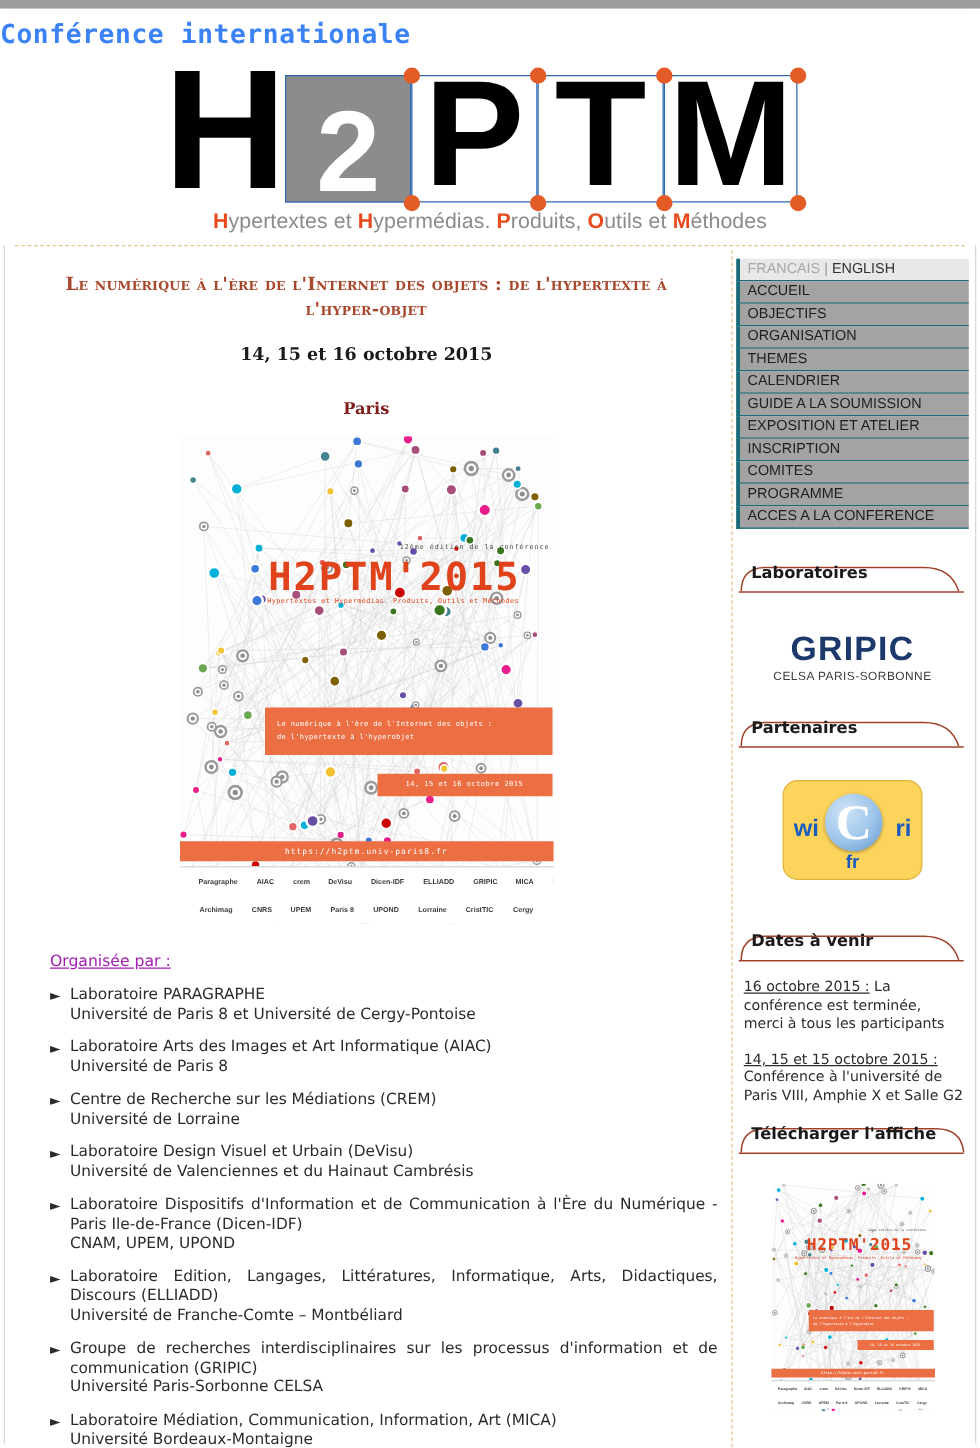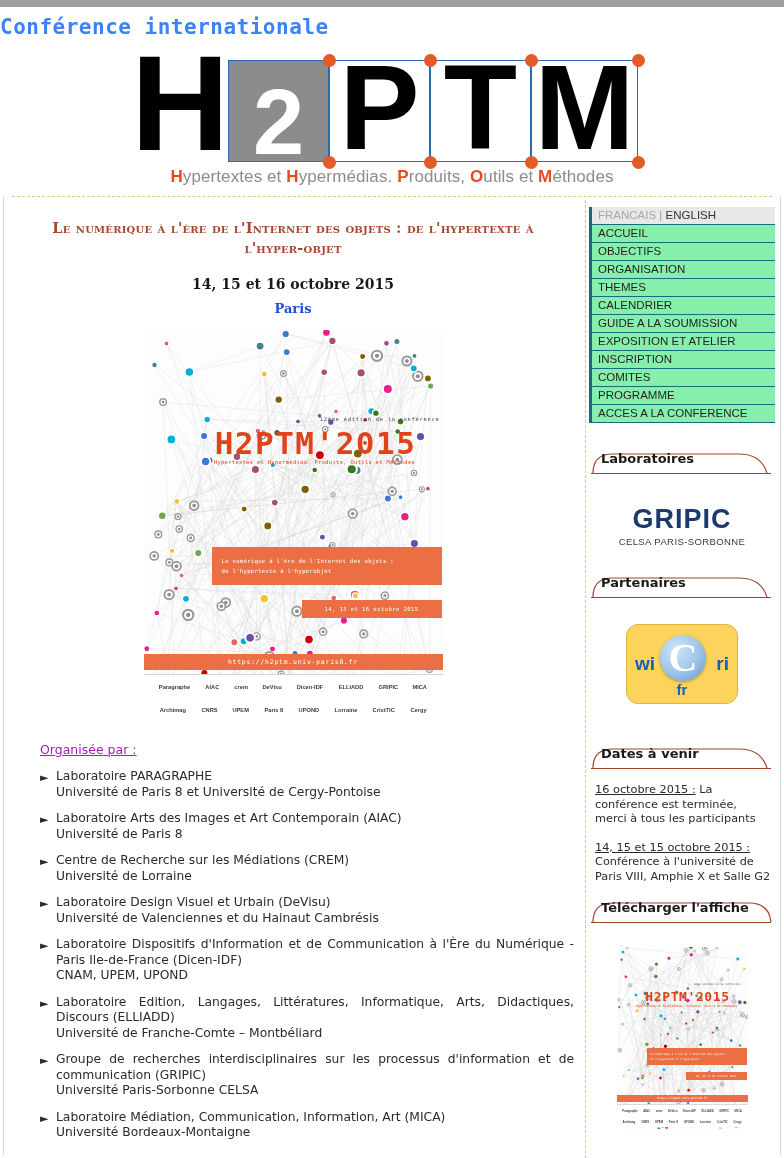--- a/index.html
+++ b/index.html
@@ -149,26 +149,26 @@
   }
   .main-dates {
     margin-top: 18px;
     text-align: center;
     font-family: "DejaVu Serif", "Liberation Serif", serif;
     font-size: 14px;
     font-weight: bold;
     color: #1a1a1a;
   }
   .main-city {
-    margin-top: 9px;
+    margin-top: 28px;
     text-align: center;
     font-family: "DejaVu Serif", "Liberation Serif", serif;
     font-size: 13px;
     font-weight: bold;
-    color: #1d4ed8;
+    color: #7f1d1d;
   }
 
   
   .poster {
     position: relative;
     margin: 14px auto 0 auto;
     width: 299px;
     height: 390px;
     background: #fdfdfd;
     overflow: hidden;
@@ -306,21 +306,21 @@
     line-height: 17px;
     padding-left: 6px;
     font-family: "Liberation Sans", "DejaVu Sans", sans-serif;
     font-size: 11.5px;
     color: #333;
     margin-top: 7px;
   }
   .lang-bar .off { color: #a8a8a8; }
   .lang-bar .sep { color: #999; }
   .nav-item {
-    background: #86efac;
+    background: #a3a3a3;
     border-left: 3px solid #176b7a;
     border-bottom: 1px solid #176b7a;
     box-sizing: border-box;
     height: 18px;
     line-height: 17px;
     padding-left: 6px;
     font-family: "Liberation Sans", "DejaVu Sans", sans-serif;
     font-size: 11.5px;
     color: #1f1f1f;
     cursor: pointer;
@@ -1091,21 +1091,21 @@
   <div class="org-block">
     <div class="org-heading">Organisée par :</div>
     <div id="org-list">
         <div class="org-item">
           <span class="tri">►</span>
           <span class="lab">Laboratoire PARAGRAPHE</span>
           <span class="uni">Université de Paris 8 et Université de Cergy-Pontoise</span>
         </div>
         <div class="org-item">
           <span class="tri">►</span>
-          <span class="lab">Laboratoire Arts des Images et Art Contemporain (AIAC)</span>
+          <span class="lab">Laboratoire Arts des Images et Art Informatique (AIAC)</span>
           <span class="uni">Université de Paris 8</span>
         </div>
         <div class="org-item">
           <span class="tri">►</span>
           <span class="lab">Centre de Recherche sur les Médiations (CREM)</span>
           <span class="uni">Université de Lorraine</span>
         </div>
         <div class="org-item">
           <span class="tri">►</span>
           <span class="lab">Laboratoire Design Visuel et Urbain (DeVisu)</span>

